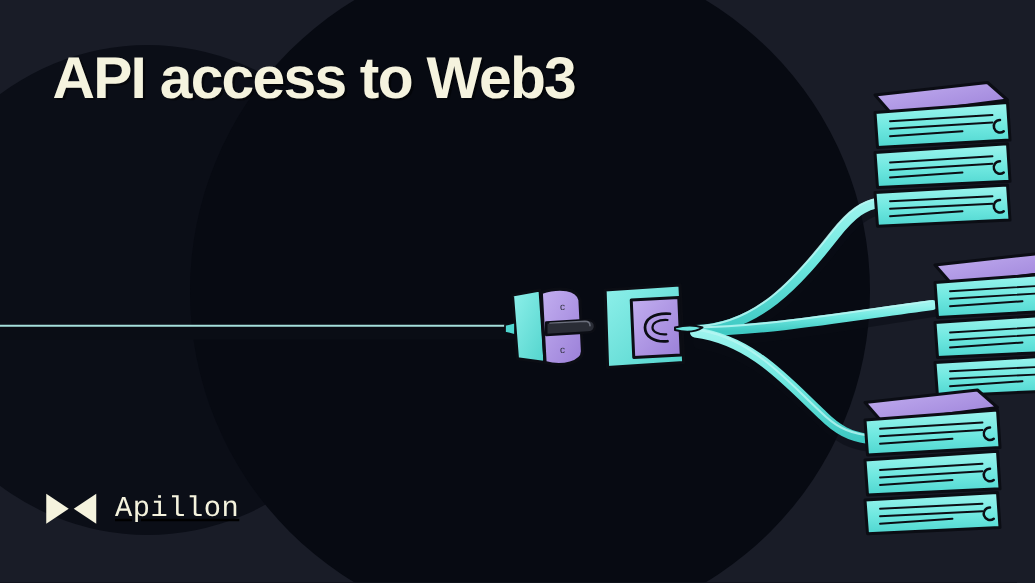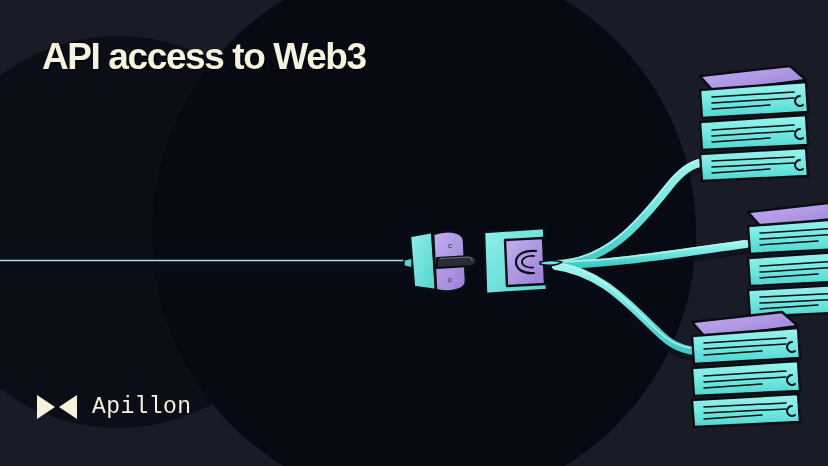--- a/index.html
+++ b/index.html
@@ -21,35 +21,36 @@
     width: 828px;
     height: 466px;
     display: block;
   }
   #title {
     position: absolute;
     left: 42px;
     top: 38px;
     margin: 0;
     font-family: "Liberation Sans", sans-serif;
-    font-size: 37px;
+    font-size: 47px;
     font-weight: 700;
     letter-spacing: -1.4px;
     color: #f5f3de;
     text-shadow: 2px 2px 0 rgba(0,0,0,0.45);
     white-space: nowrap;
     line-height: 1;
   }
   #logo-row {
     position: absolute;
     left: 36px;
     top: 393px;
     display: flex;
     align-items: center;
     gap: 14px;
+    text-decoration: underline;
   }
   #logo-mark { display: block; }
   #logo-text {
     font-family: "Liberation Mono", monospace;
     font-size: 23px;
     font-weight: 400;
     color: #f5f3de;
     letter-spacing: 0.4px;
     line-height: 1;
   }

